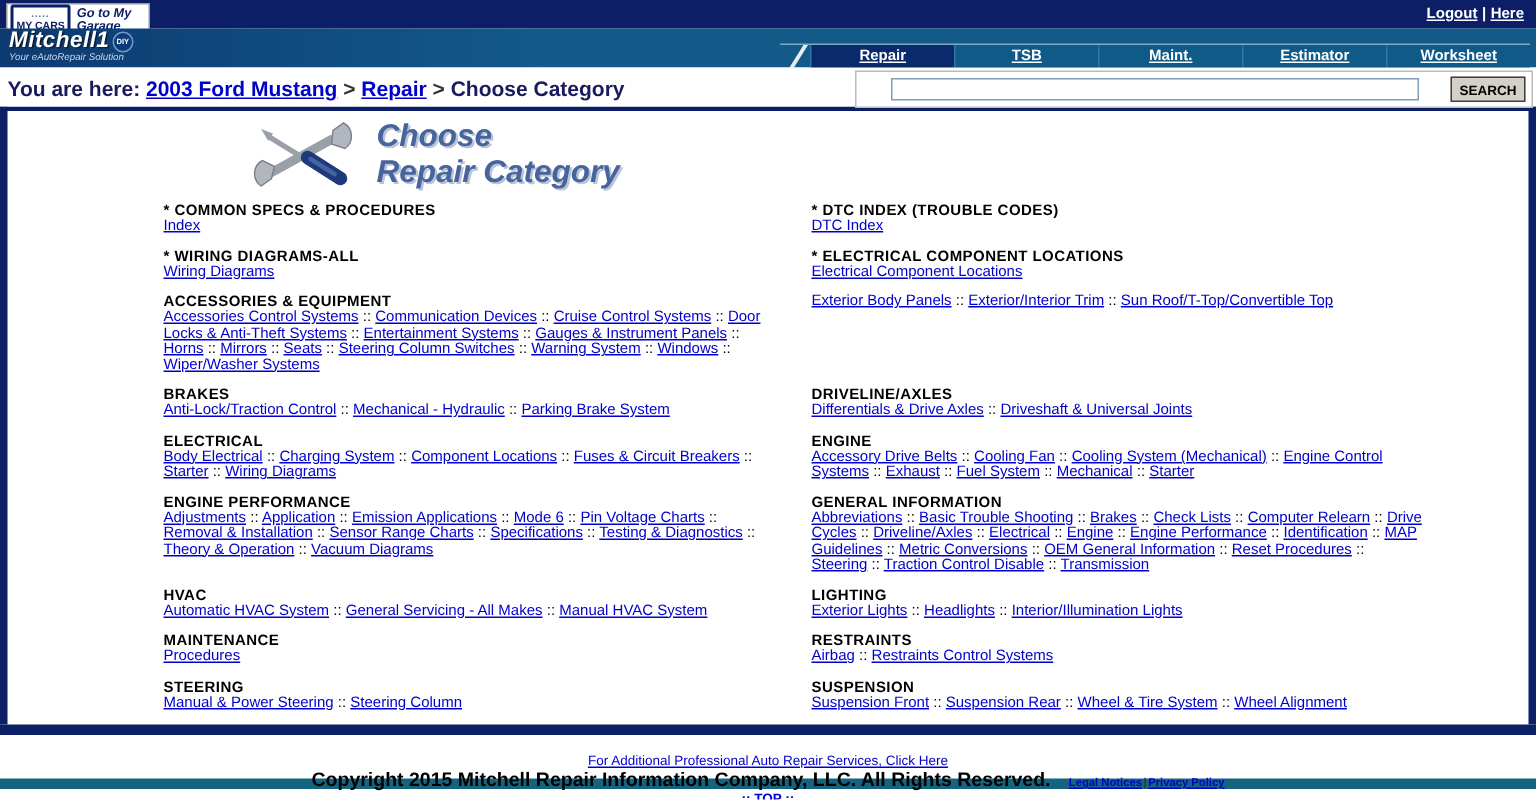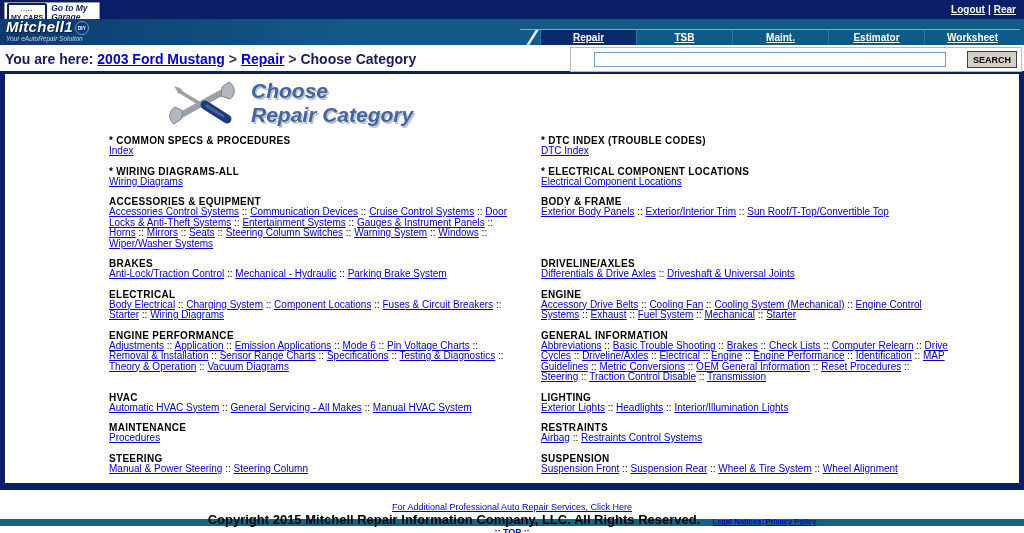--- a/index.html
+++ b/index.html
@@ -84,21 +84,21 @@
 <div class="top-bar">
   <div class="plate-box">
     <div class="plate">
       <span class="plate-top">▪▪▪▪▪</span>
       <span>MY CARS</span>
     </div>
     <div class="garage-label">Go to My Garage</div>
   </div>
   <div class="top-right">
     <div class="top-links">
-      <a>Logout</a><span class="tdiv">|</span><a>Rear</a>
+      <a>Logout</a><span class="tdiv">|</span><a>Here</a>
     </div>
     <div class="version">v2.2.4.7</div>
   </div>
 </div>
 
 <div class="brand-bar">
   <div class="logo-wrap">
     <span class="logo-text">Mitchell1</span><span class="diy-badge">DIY</span>
     <div class="tagline">Your eAutoRepair Solution</div>
   </div>
@@ -159,21 +159,20 @@
           <div class="cat-heading">* ELECTRICAL COMPONENT LOCATIONS</div>
           <div class="cat-links"><a class="cat-link">Electrical Component Locations</a></div>
         </div>
       </div>
       <div class="cat-row">
         <div class="cat-cell">
           <div class="cat-heading">ACCESSORIES &amp; EQUIPMENT</div>
           <div class="cat-links"><a class="cat-link">Accessories Control Systems</a><span class="sep"> :: </span><a class="cat-link">Communication Devices</a><span class="sep"> :: </span><a class="cat-link">Cruise Control Systems</a><span class="sep"> :: </span><a class="cat-link">Door Locks &amp; Anti-Theft Systems</a><span class="sep"> :: </span><a class="cat-link">Entertainment Systems</a><span class="sep"> :: </span><a class="cat-link">Gauges &amp; Instrument Panels</a><span class="sep"> :: </span><a class="cat-link">Horns</a><span class="sep"> :: </span><a class="cat-link">Mirrors</a><span class="sep"> :: </span><a class="cat-link">Seats</a><span class="sep"> :: </span><a class="cat-link">Steering Column Switches</a><span class="sep"> :: </span><a class="cat-link">Warning System</a><span class="sep"> :: </span><a class="cat-link">Windows</a><span class="sep"> :: </span><a class="cat-link">Wiper/Washer Systems</a></div>
         </div>
         <div class="cat-cell">
-          <div class="cat-heading">BODY &amp; FRAME</div>
           <div class="cat-links"><a class="cat-link">Exterior Body Panels</a><span class="sep"> :: </span><a class="cat-link">Exterior/Interior Trim</a><span class="sep"> :: </span><a class="cat-link">Sun Roof/T-Top/Convertible Top</a></div>
         </div>
       </div>
       <div class="cat-row">
         <div class="cat-cell">
           <div class="cat-heading">BRAKES</div>
           <div class="cat-links"><a class="cat-link">Anti-Lock/Traction Control</a><span class="sep"> :: </span><a class="cat-link">Mechanical - Hydraulic</a><span class="sep"> :: </span><a class="cat-link">Parking Brake System</a></div>
         </div>
         <div class="cat-cell">
           <div class="cat-heading">DRIVELINE/AXLES</div>

